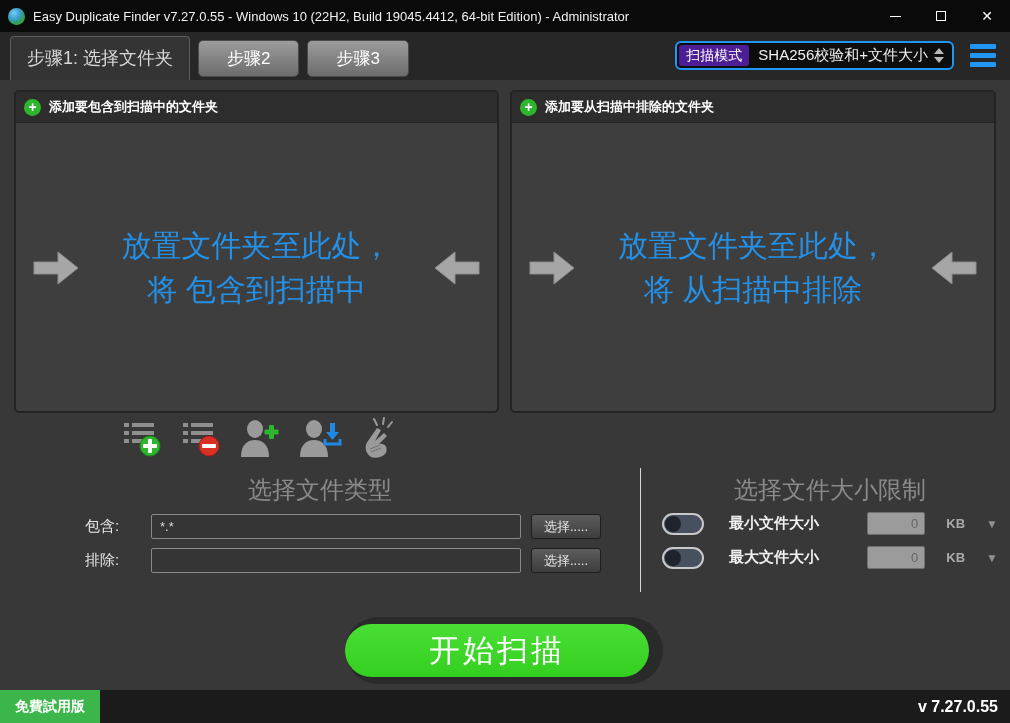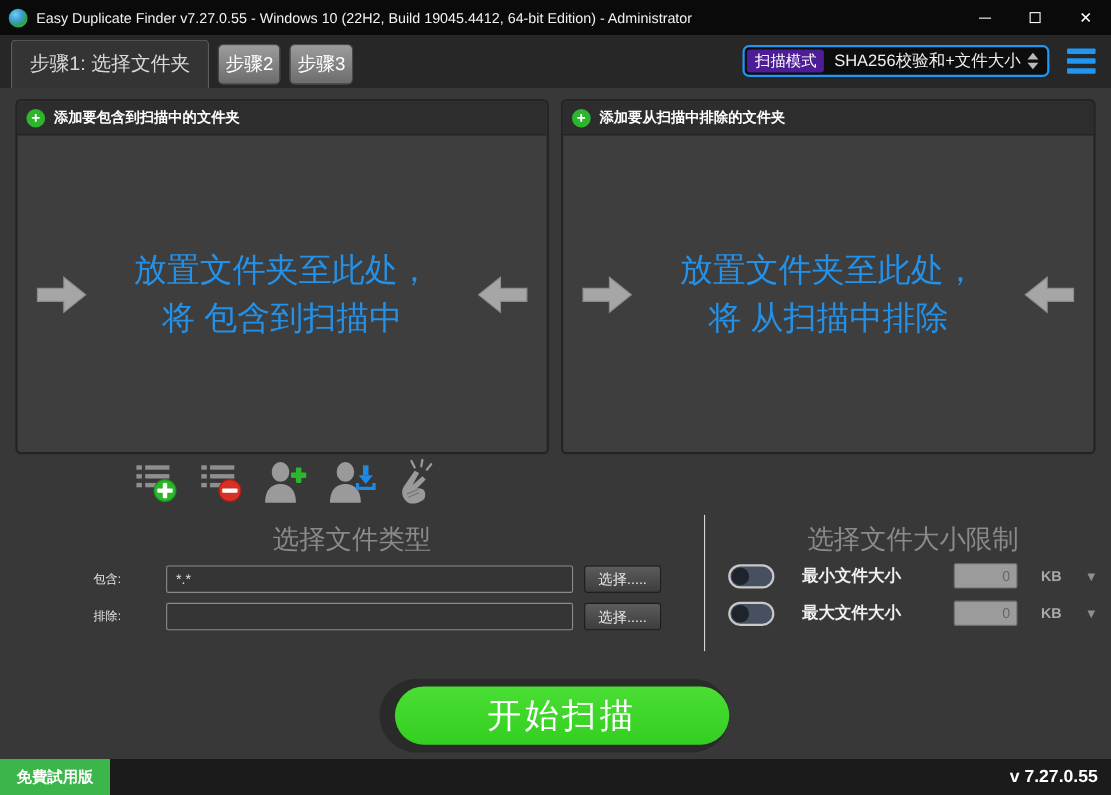--- a/index.html
+++ b/index.html
@@ -13,21 +13,21 @@
   .win-controls { margin-left:auto; display:flex; height:100%; }
   .win-btn { width:46px; height:100%; display:flex; align-items:center; justify-content:center; color:#fff; font-size:14px; cursor:default; }
   .min-glyph { width:11px; height:0; border-bottom:1.5px solid #fff; display:block; }
   .max-glyph { width:10px; height:10px; border:1.5px solid #fff; display:block; }
 
   
   .tabstrip { position:absolute; top:32px; left:0; right:0; height:48px; background:#272727; }
   .tabs { position:absolute; left:10px; bottom:0; display:flex; align-items:flex-end; gap:8px; }
   .tab { cursor:pointer; }
   .tab.active { background:#343434; border:1px solid #5c5c5c; border-bottom:none; border-radius:4px 4px 0 0; color:#d8d8d8; font-size:18px; padding:9px 16px 10px 16px; }
-  .tab.inactive { background:linear-gradient(180deg,#9c9c9c,#6c6c6c); border:1px solid #4a4a4a; border-radius:5px; color:#fff; font-size:17px; padding:6px 6px; margin-bottom:3px; }
+  .tab.inactive { background:linear-gradient(180deg,#9c9c9c,#6c6c6c); border:1px solid #4a4a4a; border-radius:5px; color:#fff; font-size:17px; padding:6px 28px; margin-bottom:3px; }
   .strip-right { position:absolute; right:12px; top:9px; display:flex; align-items:center; gap:14px; }
   .scanmode { display:flex; align-items:center; border:2px solid #2196f3; border-radius:6px; background:#0d0d0d; height:29px; padding:2px; cursor:pointer; }
   .scanmode-label { background:#4c1d95; color:#fff; font-size:14px; border-radius:3px; padding:4px 7px 3px 7px; height:100%; display:flex; align-items:center; }
   .scanmode-value { color:#f0f0f0; font-size:15px; padding:0 6px 0 9px; white-space:nowrap; }
   .spinner { display:flex; flex-direction:column; align-items:center; gap:3px; padding-right:6px; }
   .tri-up { width:0; height:0; border-left:5px solid transparent; border-right:5px solid transparent; border-bottom:6px solid #b9b9b9; }
   .tri-down { width:0; height:0; border-left:5px solid transparent; border-right:5px solid transparent; border-top:6px solid #b9b9b9; }
   .hamburger { display:flex; flex-direction:column; gap:4px; cursor:pointer; padding:2px; }
   .hamburger span { display:block; width:26px; height:5px; background:#2196f3; border-radius:1px; }
 
@@ -48,36 +48,36 @@
 
   
   .settings-divider { position:absolute; left:640px; top:468px; width:1px; height:124px; background:#d6d6d6; }
   .section-heading { position:absolute; color:#8a8a8a; font-size:24px; text-align:center; }
   .heading-filetype { left:0; width:640px; top:474px; }
   .heading-filesize { left:640px; width:380px; top:474px; }
 
   .ft-row { position:absolute; left:85px; display:flex; align-items:center; }
   .ft-row.r1 { top:514px; }
   .ft-row.r2 { top:548px; }
-  .ft-label { color:#e8e8e8; font-size:11px; width:48px; }
+  .ft-label { color:#e8e8e8; font-size:15px; width:48px; }
   .ft-input { width:370px; height:25px; background:#353535; border:1px solid #8a8a8a; border-radius:2px; color:#d8d8d8; font-size:13px; padding:0 8px; margin-left:18px; outline:none; font-family:"Liberation Sans", sans-serif; }
   .choose-btn { margin-left:10px; width:70px; height:25px; background:linear-gradient(180deg,#5c5c5c,#3d3d3d); border:1px solid #1e1e1e; border-radius:3px; color:#e8e8e8; font-size:13px; cursor:pointer; font-family:"Liberation Sans", sans-serif; }
 
   .fs-row { position:absolute; left:662px; display:flex; align-items:center; width:336px;gap:11px; }
   .fs-row.r1 { top:512px; }
   .fs-row.r2 { top:546px; }
   .toggle { width:42px; height:22px; border:2px solid #c9c9c9; border-radius:12px; background:#46505e; position:relative; cursor:pointer; flex:none; }
   .toggle-knob { position:absolute; left:1px; top:1px; width:16px; height:16px; border-radius:50%; background:#1f242c; }
   .fs-label { color:#f0f0f0; font-size:15px; font-weight:bold; margin-left:14px; }
   .fs-value { margin-left:auto; width:58px; height:23px; background:#9b9b9b; border:1px solid #6f6f6f; border-radius:2px; color:#666; font-size:13px; text-align:right; padding:0 6px; outline:none; font-family:"Liberation Sans", sans-serif; }
   .fs-unit { color:#a9a9a9; font-size:13px; font-weight:bold; margin-left:10px; }
   .fs-caret { color:#8f8f8f; font-size:12px; margin-left:10px; cursor:pointer; }
 
   
-  .start-outer { position:absolute; left:345px; top:617px; width:318px; height:67px; background:#2a2a2a; border-radius:34px; display:flex; align-items:center; justify-content:flex-end; }
+  .start-outer { position:absolute; left:345px; top:617px; width:318px; height:67px; background:#2a2a2a; border-radius:34px; display:flex; align-items:center; justify-content:flex-start; }
   .start-btn { width:304px; height:53px; border:none; border-radius:27px; background:linear-gradient(180deg,#4ade34,#33cf20); color:#fff; font-size:31px; letter-spacing:3px; cursor:pointer; font-family:"Liberation Sans", sans-serif; }
 
   
   .statusbar { position:absolute; left:0; right:0; bottom:0; height:33px; background:#1b1b1b; display:flex; align-items:center; }
   .trial-badge { width:100px; height:100%; background:#3cb54a; color:#fff; font-size:14px; font-weight:bold; display:flex; align-items:center; justify-content:center; }
   .version { margin-left:auto; padding-right:12px; color:#fff; font-size:16px; font-weight:bold; }
 </style>
 </head>
 <body>
 

